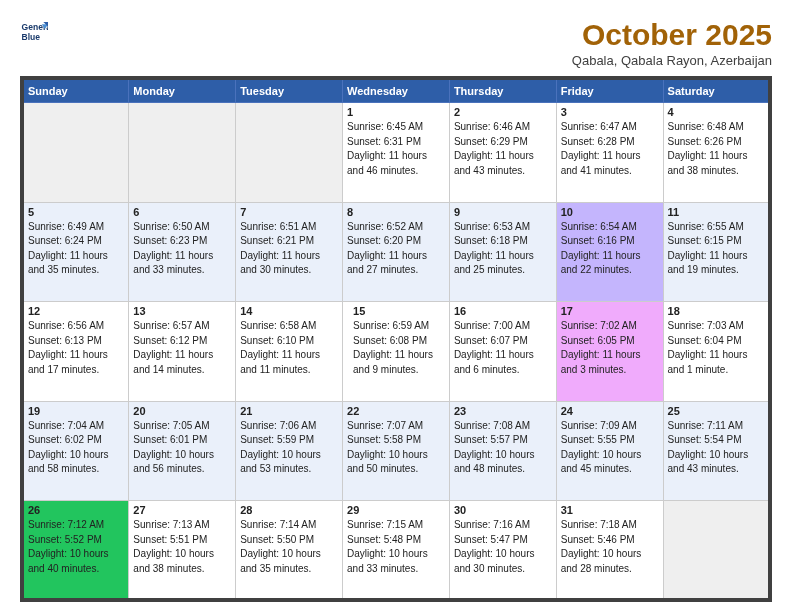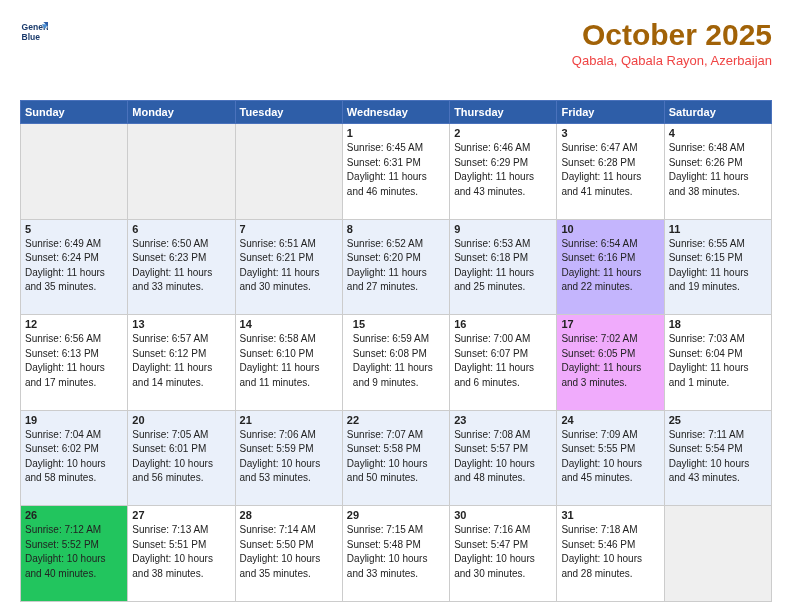--- a/index.html
+++ b/index.html
@@ -36,30 +36,29 @@
       text-align: right;
     }
     .month-title {
       font-size: 30px;
       font-weight: bold;
       color: #a16207;
       line-height: 1.1;
     }
     .location {
       font-size: 13px;
-      color: #ef4444;
+      color: #404040;
       margin-top: 2px;
     }
     .calendar {
       flex: 1;
-      border: 1px solid #404040;
+      border: 4px solid #404040;
       border-collapse: collapse;
       width: 100%;
       table-layout: fixed;
-      margin-top: 24px;
     }
     .calendar th {
       background: #2e5ea8;
       color: #fff;
       font-size: 11px;
       font-weight: bold;
       padding: 5px 4px;
       text-align: left;
       border: 1px solid #4a72bc;
     }

